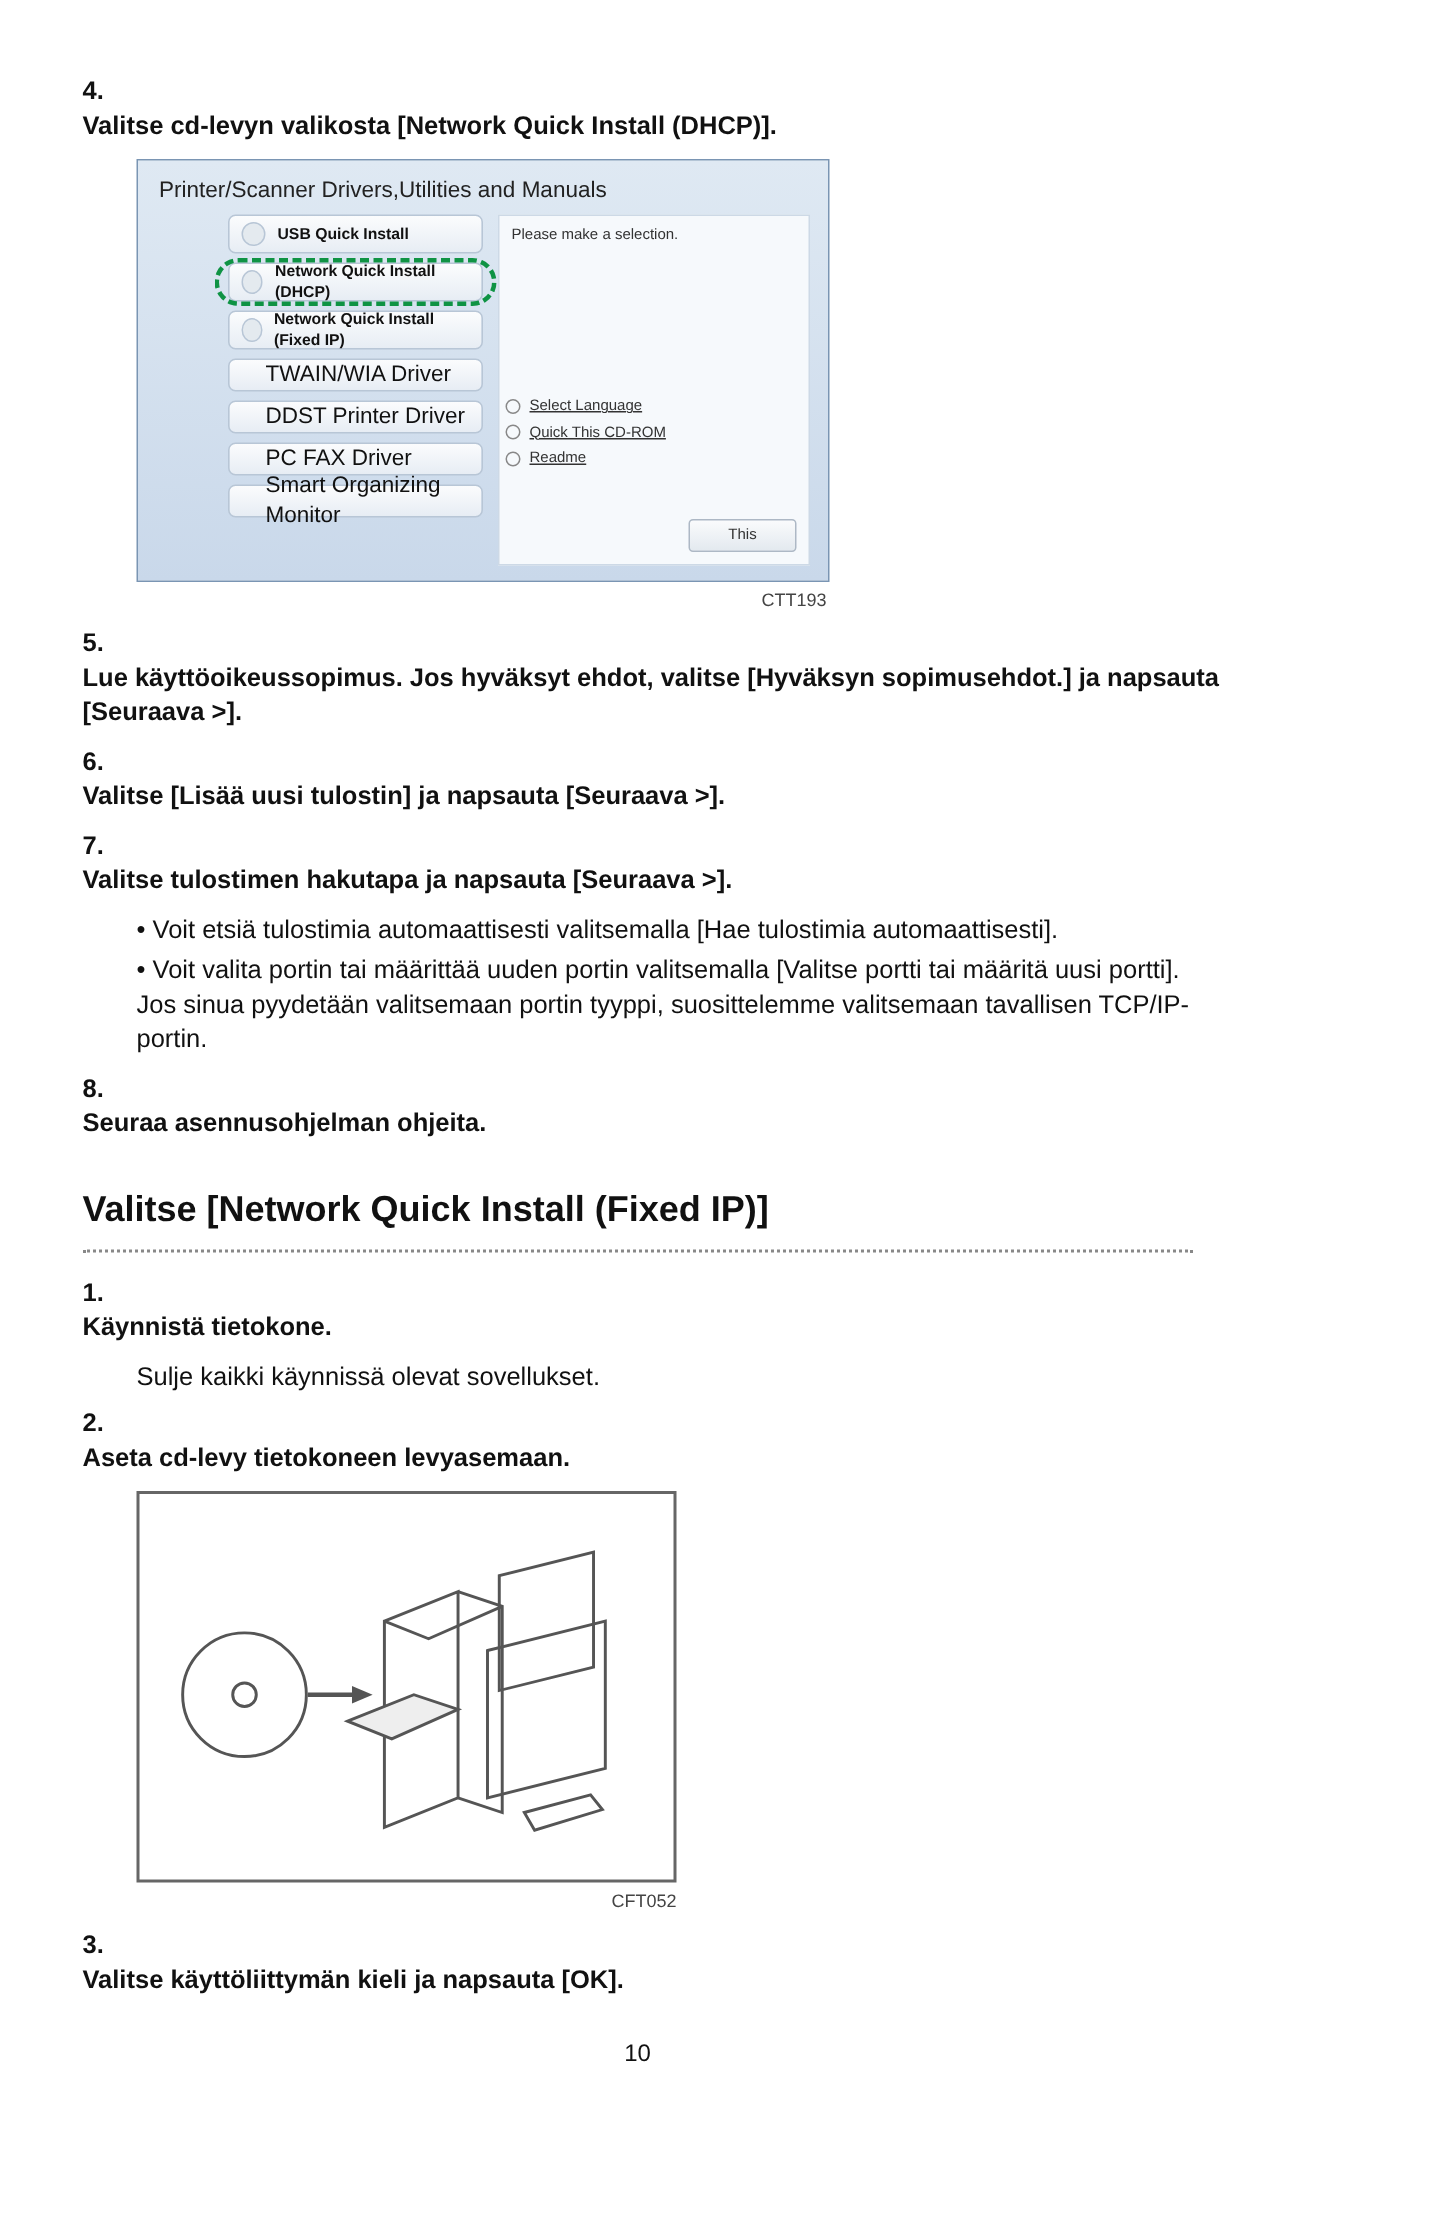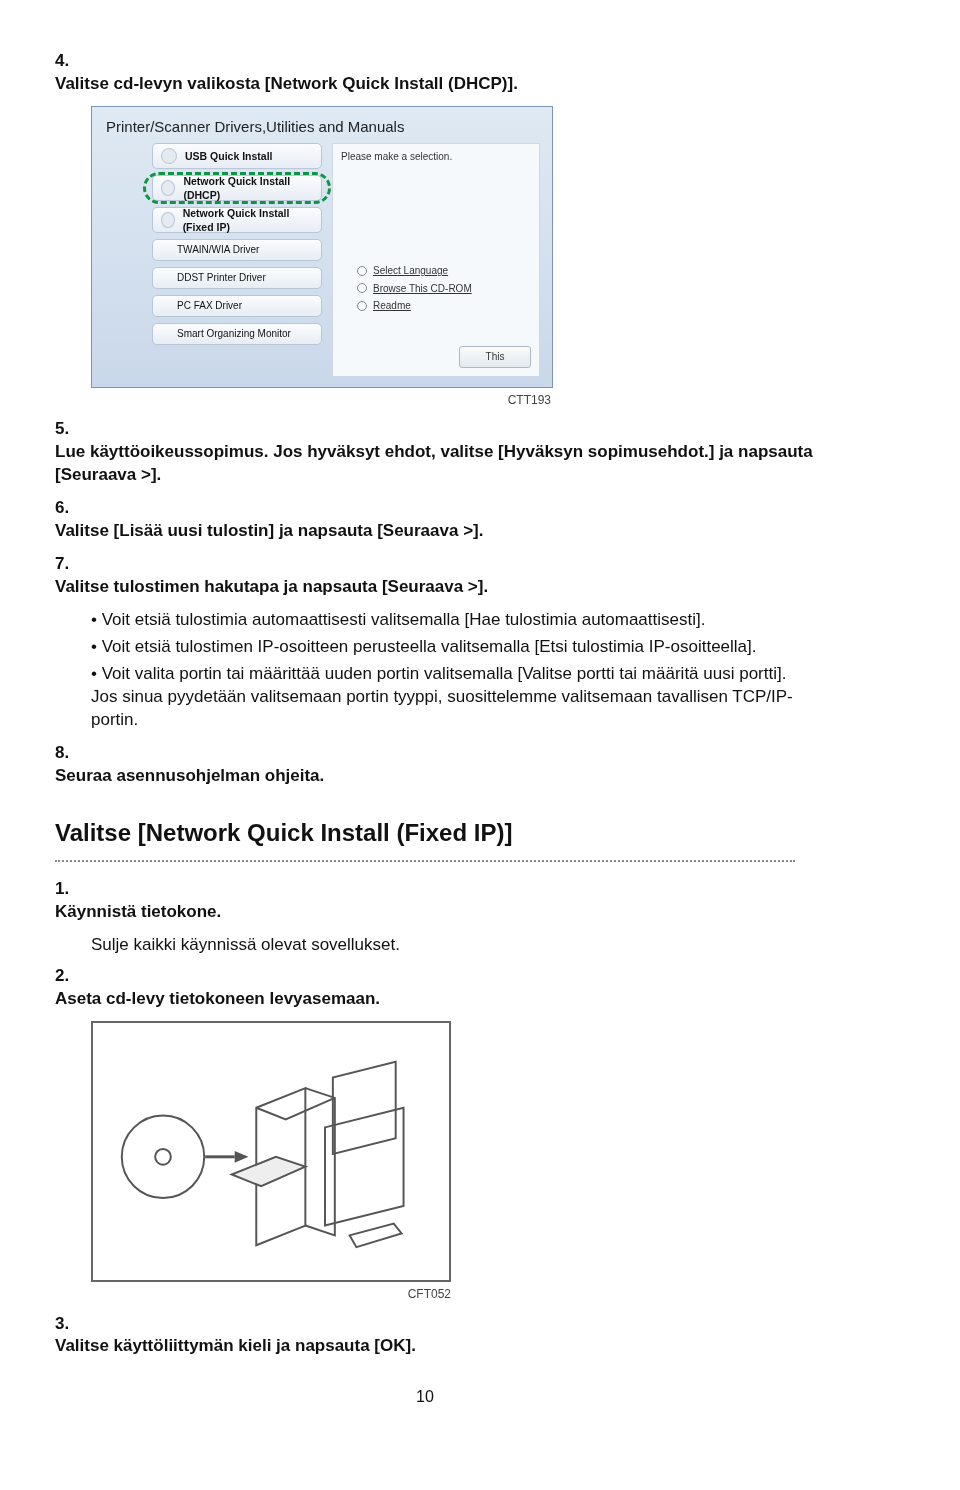--- a/index.html
+++ b/index.html
@@ -31,24 +31,24 @@
   .shot1 .titlebar .ticon { width:14px; height:14px; background:#c8d6e8; border:1px solid #8fa5bf; margin-right:6px; border-radius:2px; }
   .shot1 .titlebar .ttxt { flex:1; font-size:10px; }
   .shot1 .closebox { width:30px; height:14px; background:#c74b4b; border:1px solid #8a2a2a; border-radius:2px; margin-left:auto; position:relative; }
   .shot1 .closebox::before { content:"✕"; color:#fff; font-size:9px; position:absolute; left:10px; top:0; }
   .shot1 .bigtitle { padding: 10px 14px 6px 14px; font-size: 15px; font-weight: normal; color:#222; }
   .shot1 .cols { display:flex; padding: 0 12px 10px 12px; gap:10px; }
   .shot1 .left { width: 218px; }
   .shot1 .right { flex:1; background: #f6f9fc; border:1px solid #cdd9e6; padding:6px 8px; font-size:10px; color:#333; min-height: 220px; position:relative; }
   .pill { display:flex; align-items:center; height:24px; margin-bottom:6px; background:linear-gradient(#fbfcfd,#e7edf4); border:1px solid #b8c6d6; border-radius:5px; padding:0 8px; font-size:10.5px; font-weight:bold; color:#111;margin-left:48px; }
   .pill .dot { width:14px; height:14px; border-radius:50%; background:#e4eaef; border:1px solid #b8c6d6; margin-right:8px; }
-  .pill.small { height:20px; font-weight:normal; font-size:10px; padding-left:24px; }
+  .pill.small { height:20px; font-weight:normal; font-size:15px; padding-left:24px; }
   .highlight-ring { position:relative; }
   .highlight-ring::after { content:""; position:absolute; left:-10px; right:-10px; top:-4px; bottom:-4px; border:3px dashed #0f9344; border-radius:18px; pointer-events:none; }
-  .rightlinks { position:absolute; left:24px; right:8px; top: 120px; font-size:10px; }
+  .rightlinks { position:absolute; left:4px; right:8px; top: 120px; font-size:10px; }
   .rightlinks div { margin-bottom:4px; display:flex; align-items:center; }
   .rightlinks .circ { width:8px; height:8px; border-radius:50%; border:1px solid #888; margin-right:6px; }
   .rightlinks .u { text-decoration: underline; }
   .exitbtn { position:absolute; right:8px; bottom:8px; width:70px; height:20px; background:linear-gradient(#fafbfc,#e3e9ef); border:1px solid #adb8c5; border-radius:3px; font-size:10px; display:flex; align-items:center; justify-content:center; }
 
   
   .shot2 { width: 360px; margin: 6px 0 2px 36px; border: 2px solid #666; padding: 16px; box-sizing:border-box; }
   .shot2 svg { width: 100%; height: auto; display:block; }
 </style>
 </head>
@@ -90,21 +90,21 @@
     </div>
     <div class="right">
       <div>Please make a selection.</div>
       <div class="rightlinks">
         <div>
             <span class="circ"></span>
             <span class="u">Select Language</span>
           </div>
         <div>
             <span class="circ"></span>
-            <span class="u">Browse This CD-ROM</span>
+            <span class="u">Quick This CD-ROM</span>
           </div>
         <div>
             <span class="circ"></span>
             <span class="u">Readme</span>
           </div>
       </div>
       <div class="exitbtn">
           <span>This</span>
         </div>
     </div>
@@ -121,21 +121,20 @@
   <span class="num bold">6.</span>
   <span class="txt bold">Valitse [Lisää uusi tulostin] ja napsauta [Seuraava &gt;].</span>
 </div>
 
 <div class="step">
   <span class="num bold">7.</span>
   <span class="txt bold">Valitse tulostimen hakutapa ja napsauta [Seuraava &gt;].</span>
 </div>
 <div class="bullets">
   <div class="b">Voit etsiä tulostimia automaattisesti valitsemalla [Hae tulostimia automaattisesti].</div>
-  <div class="b">Voit etsiä tulostimen IP-osoitteen perusteella valitsemalla [Etsi tulostimia IP-osoitteella].</div>
   <div class="b">Voit valita portin tai määrittää uuden portin valitsemalla [Valitse portti tai määritä uusi portti]. Jos sinua pyydetään valitsemaan portin tyyppi, suosittelemme valitsemaan tavallisen TCP/IP-portin.</div>
 </div>
 
 <div class="step">
   <span class="num bold">8.</span>
   <span class="txt bold">Seuraa asennusohjelman ohjeita.</span>
 </div>
 
 <div class="h2">Valitse [Network Quick Install (Fixed IP)]</div>
 <hr class="dotted">

